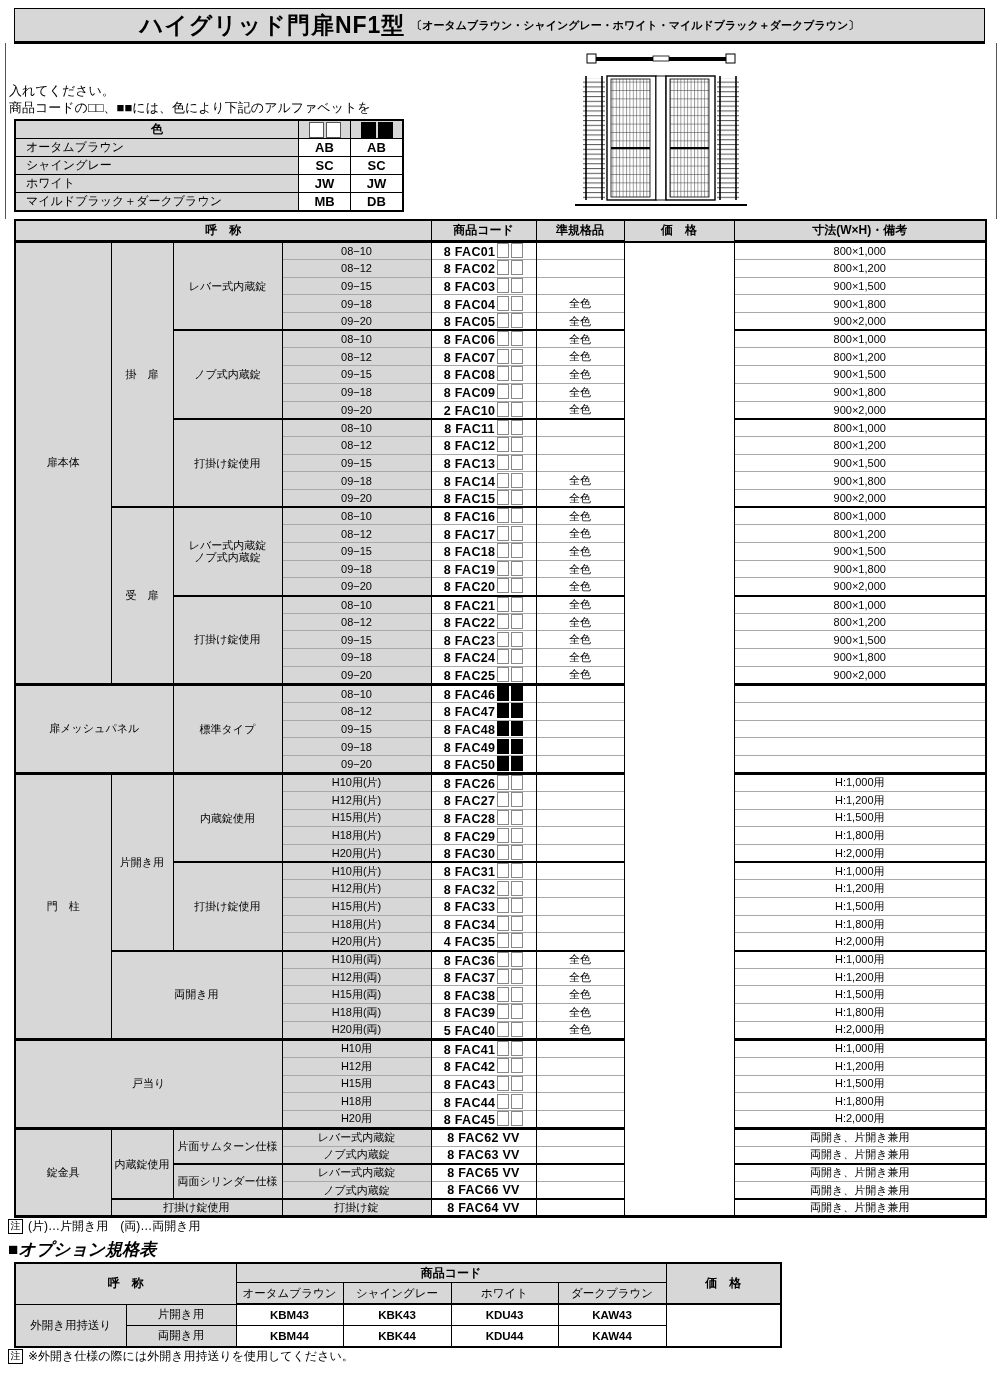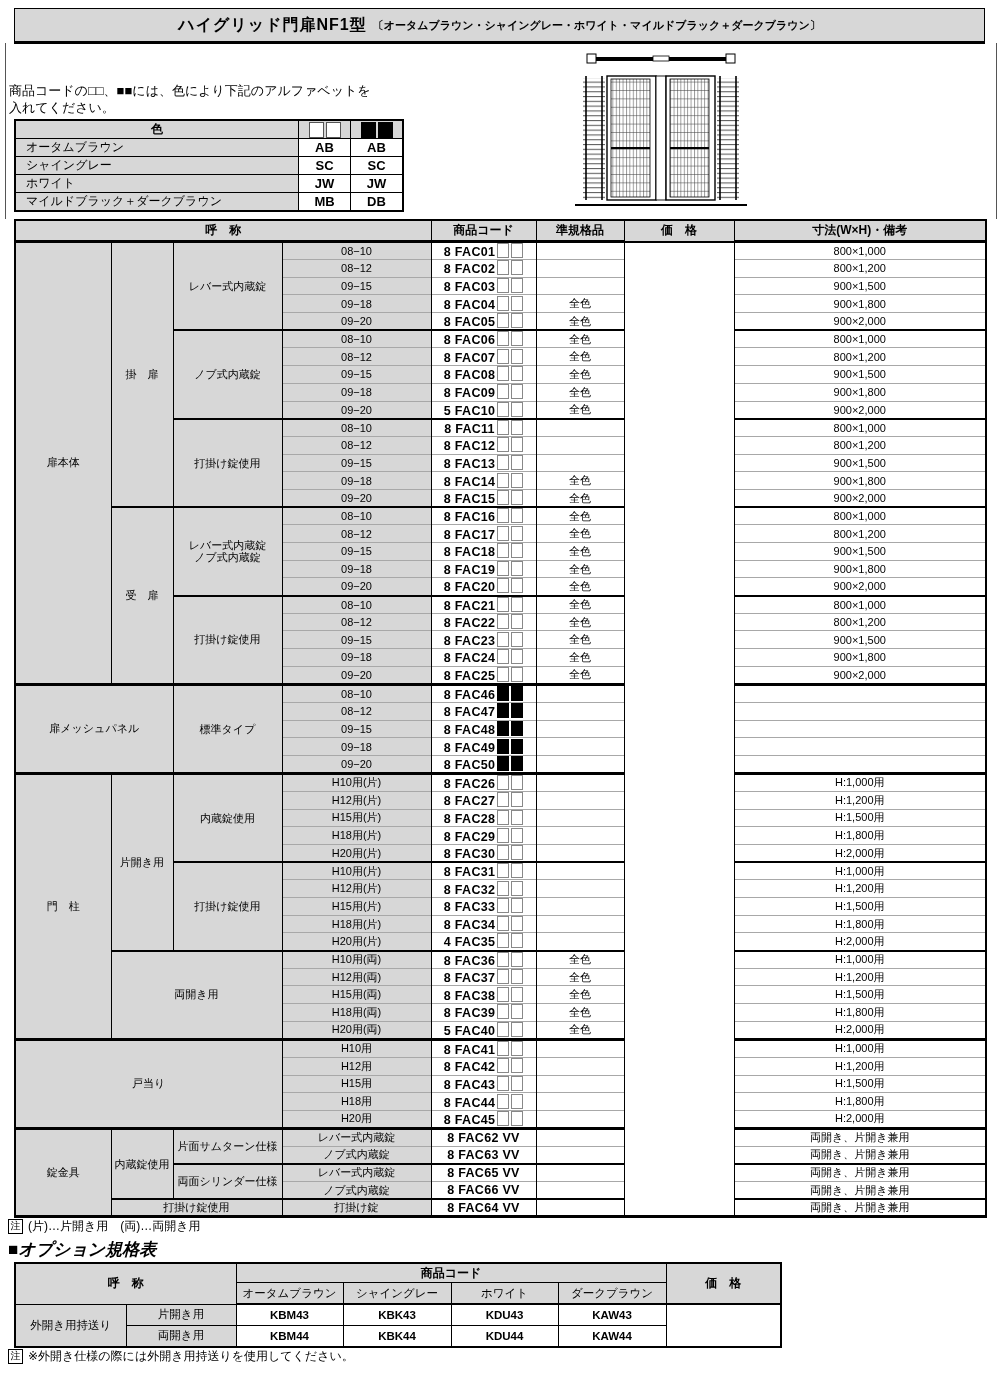--- a/index.html
+++ b/index.html
@@ -3,21 +3,21 @@
 <meta charset="utf-8">
 <style>
   html,body{margin:0;padding:0;background:#fff;}
   .page{position:relative;width:1000px;height:1386px;background:#fff;overflow:hidden;
         font-family:"Liberation Sans","DejaVu Sans",sans-serif;color:#000;}
 
   
   .title-bar{position:absolute;left:14px;top:8px;width:969px;height:32px;
     background:#d7d7d7;border:1px solid #000;border-bottom:3px solid #000;
     display:flex;align-items:center;justify-content:center;gap:6px;}
-  .title-main{font-size:16px;font-weight:bold;letter-spacing:1px;}
+  .title-main{font-size:23px;font-weight:bold;letter-spacing:1px;}
   .title-sub{font-size:11px;font-weight:bold;}
 
   
   .top-frame{position:absolute;left:5px;top:43px;width:990px;height:176px;
     border-left:1px solid #555;border-right:1px solid #555;}
   .intro{position:absolute;left:9px;top:82px;font-size:13px;line-height:17px;}
 
   
   .color-table{position:absolute;left:14px;top:119px;border-collapse:collapse;
     border:2px solid #000;table-layout:fixed;}
@@ -80,22 +80,22 @@
 <div class="page">
 
   <div class="title-bar">
     <span class="title-main">ハイグリッド門扉NF1型</span>
     <span class="title-sub">〔オータムブラウン・シャイングレー・ホワイト・マイルドブラック＋ダークブラウン〕</span>
   </div>
 
   <div class="top-frame"></div>
 
   <div class="intro">
+    <div>入れてください。</div>
     <div>商品コードの□□、■■には、色により下記のアルファベットを</div>
-    <div>入れてください。</div>
   </div>
 
   <table class="color-table">
     <tbody>
         <tr>
       <td class="ch-name">色</td>
       <td class="ch-ic"><span class="sqh open"></span><span class="sqh open"></span></td>
       <td class="ch-ic"><span class="sqh filled"></span><span class="sqh filled"></span></td>
     </tr>
     <tr>
@@ -233,21 +233,21 @@
           <td class="c-dim">900×1,500</td>
         </tr>
         <tr>
           <td class="c-size">09−18</td>
           <td class="c-code"><span class="code-text">8 FAC09</span><span class="sq open"></span><span class="sq open"></span></td>
           <td class="c-std">全色</td>
           <td class="c-dim">900×1,800</td>
         </tr>
         <tr>
           <td class="c-size">09−20</td>
-          <td class="c-code"><span class="code-text">5 FAC10</span><span class="sq open"></span><span class="sq open"></span></td>
+          <td class="c-code"><span class="code-text">2 FAC10</span><span class="sq open"></span><span class="sq open"></span></td>
           <td class="c-std">全色</td>
           <td class="c-dim">900×2,000</td>
         </tr>
         <tr>
           <td class="c-type bt2" rowspan="5">打掛け錠使用</td>
           <td class="c-size bt2">08−10</td>
           <td class="c-code bt2"><span class="code-text">8 FAC11</span><span class="sq open"></span><span class="sq open"></span></td>
           <td class="c-std bt2"></td>
           <td class="c-dim bt2">800×1,000</td>
         </tr>

